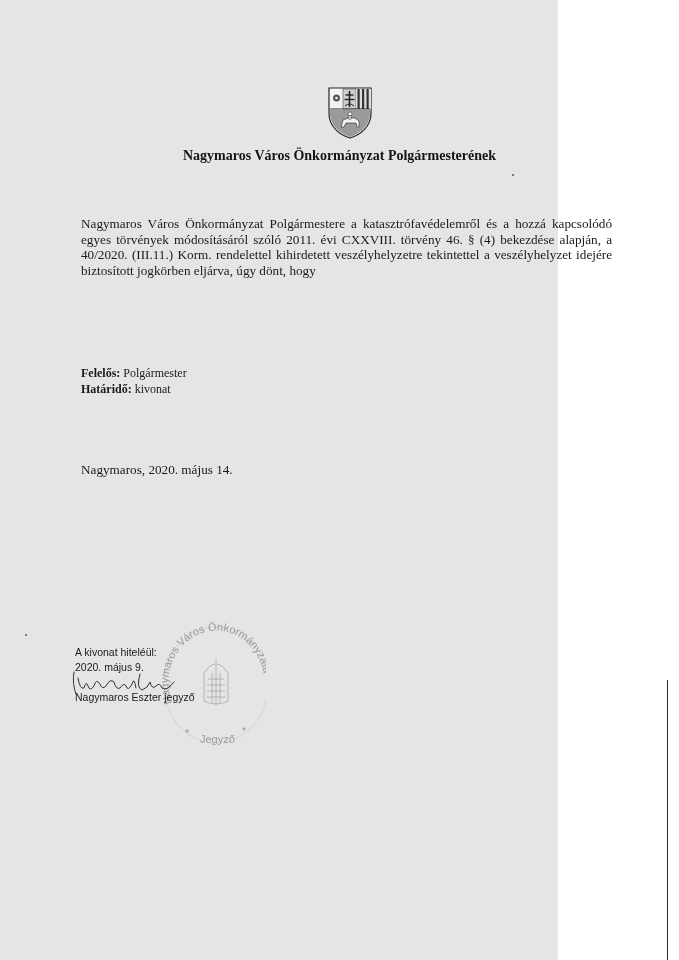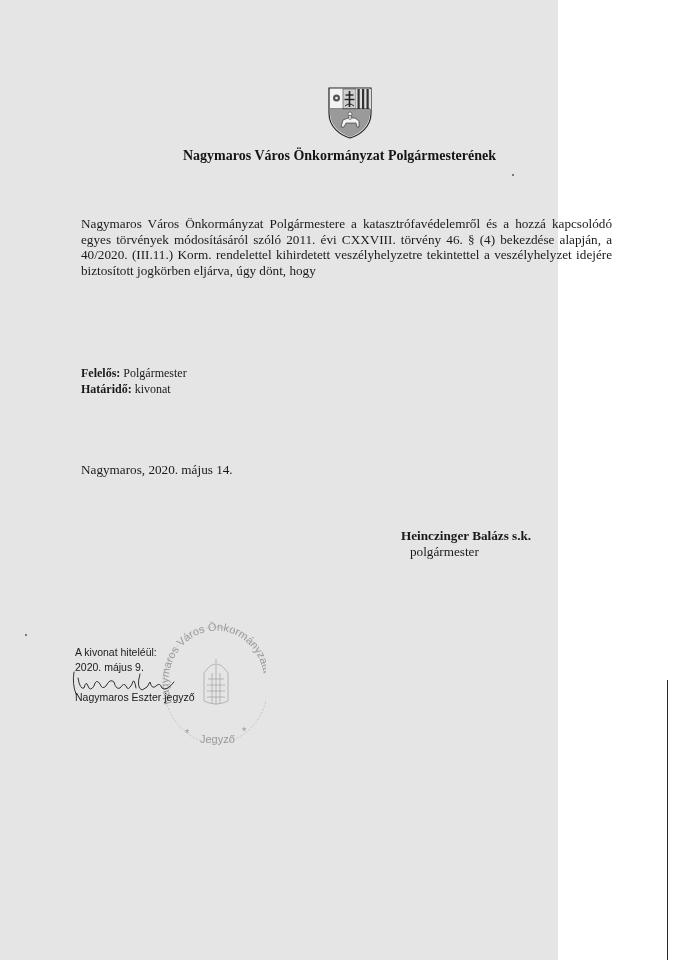--- a/index.html
+++ b/index.html
@@ -185,24 +185,20 @@
       <span>Polgármester</span>
     </div>
     <div>
       <b>Határidő:</b>
       <span>kivonat</span>
     </div>
   </div>
 
   <div class="place-date">Nagymaros, 2020. május 14.</div>
 
-  <div class="signature">
-    <span class="name">Heinczinger Balázs s.k.</span>
-    <span class="role">polgármester</span>
-  </div>
 
   <svg class="stamp" viewBox="0 0 108 140">
     <defs>
       <path id="ringPath" d="M 16 92 A 48 52 0 1 1 96 100"></path>
       <path id="bottomPath" d="M 30 118 Q 58 132 86 118"></path>
     </defs>
     <ellipse cx="58" cy="70" rx="52" ry="58" fill="none" stroke="#bdbdbd" stroke-width="0.8" stroke-dasharray="2 1.5"></ellipse>
     <text class="stamp-text">
       <textPath href="#ringPath" startOffset="2%">Nagymaros Város Önkormányzata</textPath>
     </text>

